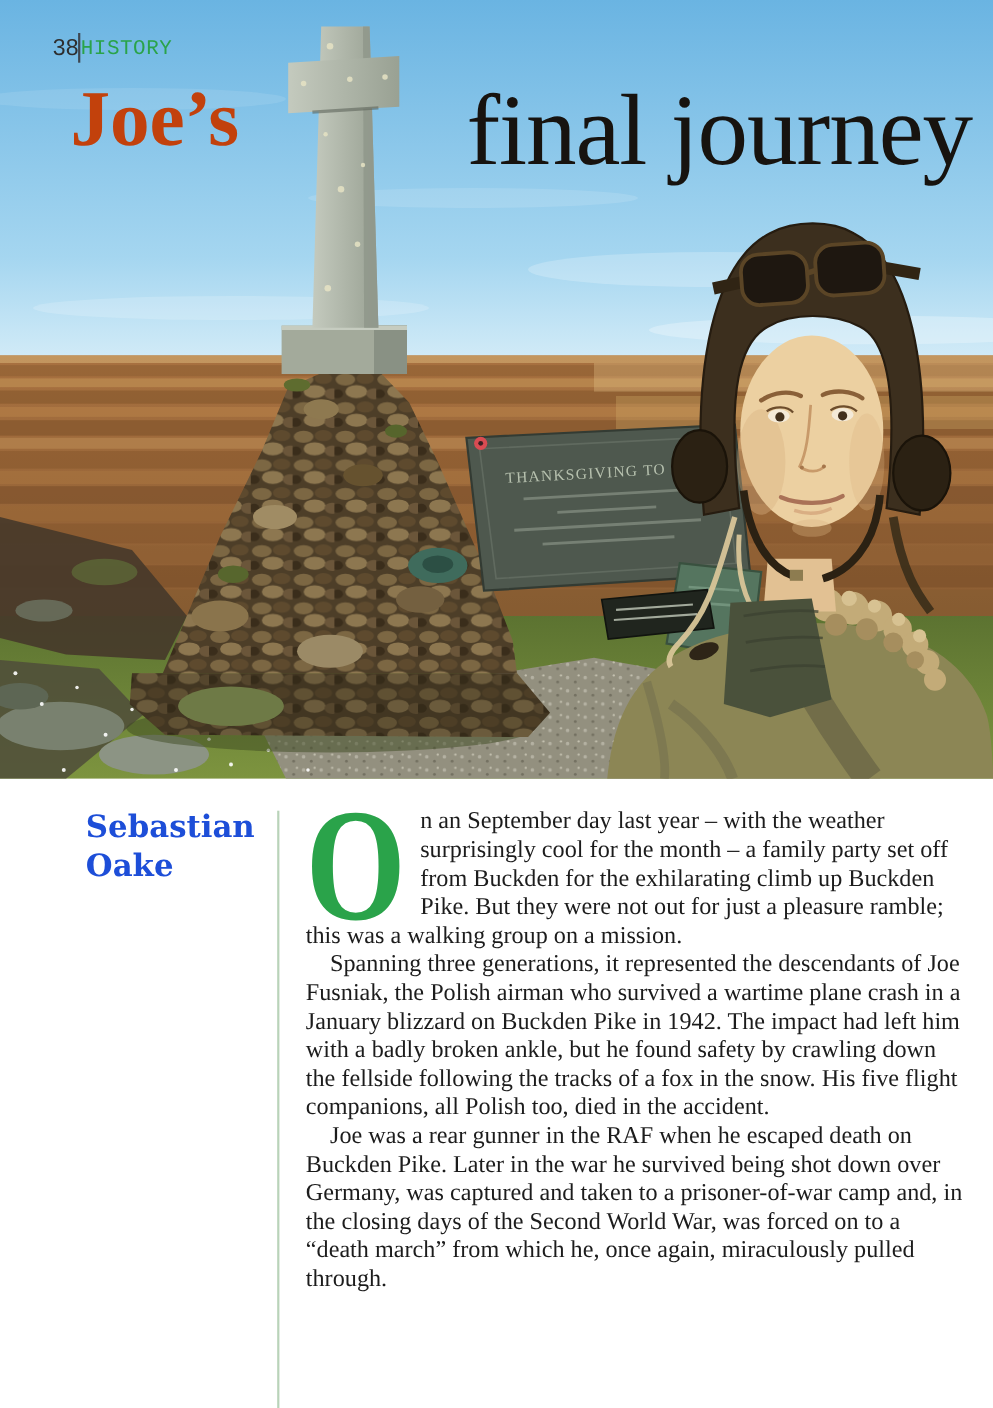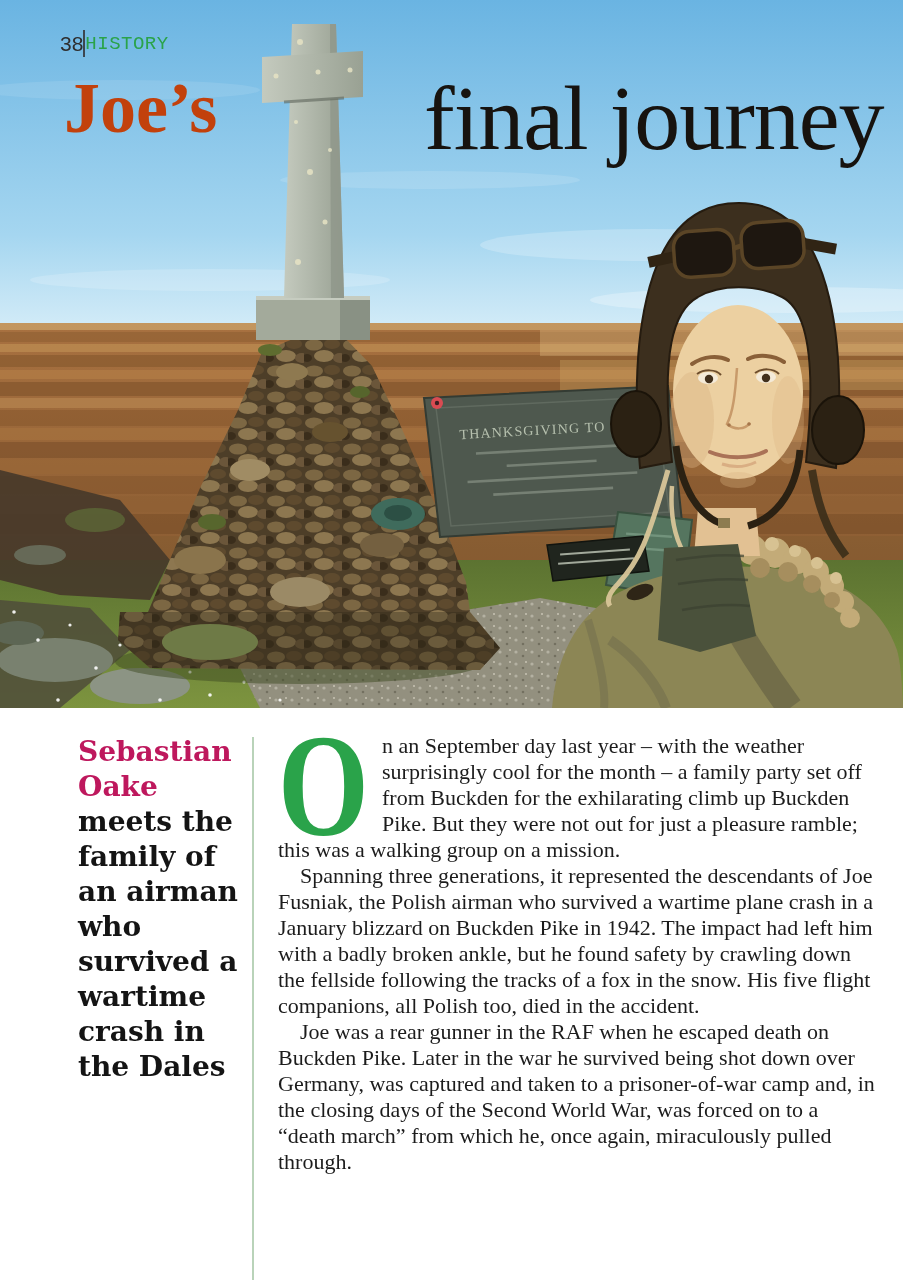--- a/index.html
+++ b/index.html
@@ -2,33 +2,33 @@
 <html><head>
 <meta charset="utf-8">
 <style>
   html,body{margin:0;padding:0;background:#e8e8e8;}
   .page{position:relative;width:903px;height:1280px;background:#ffffff;overflow:hidden;
         font-family:"Liberation Serif",serif;margin:0 auto;}
   
   .photo{position:absolute;left:0;top:0;width:903px;height:708px;}
   .photo svg{display:block;}
   
-  .pg-header{position:absolute;left:60px;top:30px;display:flex;align-items:center;}
+  .pg-header{position:absolute;left:48px;top:30px;display:flex;align-items:center;}
   .pg-num{font-family:"Liberation Sans",sans-serif;font-size:21px;color:#2e2e2e;}
   .pg-divider{width:2px;height:27px;background:#3d4650;}
   .pg-section{font-family:Liberation Mono, monospace;font-size:19px;color:#2aa34a;letter-spacing:.5px;}
   
   .title-green{position:absolute;left:64px;top:72px;font-family:"Liberation Serif",serif;
                font-weight:bold;font-size:72px;line-height:1;color:#c2410c;}
   .title-black{position:absolute;left:424px;top:72px;font-family:"Liberation Serif",serif;
                font-weight:normal;font-size:92px;line-height:1;color:#17130f;letter-spacing:-1px;}
   
   .standfirst{position:absolute;left:78px;top:734px;width:172px;}
   .standfirst .author{display:block;font-family:"DejaVu Serif",serif;font-weight:bold;
-                      font-size:28px;line-height:35px;color:#be185d;}
+                      font-size:28px;line-height:35px;color:#1d4ed8;}
   .standfirst .sf-text{display:block;font-family:"DejaVu Serif",serif;font-weight:bold;
                        font-size:28px;line-height:35px;color:#141414;}
   .caption{position:absolute;left:78px;top:1093px;width:172px;font-family:"Liberation Serif",serif;
            font-weight:bold;font-size:19px;line-height:27px;color:#1a1a1a;}
   .vrule{position:absolute;left:252px;top:737px;width:2px;height:543px;background:#b9d3b9;}
   .body-col{position:absolute;left:278px;top:733px;width:600px;color:#1c1c1c;}
   .body-col p{margin:0;font-size:22px;line-height:26px;}
   .body-col p.indent{text-indent:22px;}
   .dropcap{float:left;width:94px;height:100px;font-family:"Liberation Serif",serif;
            font-weight:bold;font-size:146px;line-height:100px;color:#2aa34a;
@@ -292,21 +292,20 @@
     </div>
 
     <h1 style="margin:0;">
       <span class="title-green">Joe’s</span>
       <span class="title-black">final journey</span>
     </h1>
   </div>
 
   <aside class="standfirst">
     <span class="author">Sebastian Oake</span>
-    <span class="sf-text">meets the family of an airman who survived a wartime crash in the Dales</span>
   </aside>
 
 
   <div class="vrule"></div>
 
   <div class="body-col">
     <p>
       <span class="dropcap">O</span><span>n an September day last year – with the weather surprisingly cool for the month – a family party set off from Buckden for the exhilarating climb up Buckden Pike. But they were not out for just a pleasure ramble; this was a walking group on a mission.</span>
     </p>
     <p class="indent">Spanning three generations, it represented the descendants of Joe Fusniak, the Polish airman who survived a wartime plane crash in a January blizzard on Buckden Pike in 1942. The impact had left him with a badly broken ankle, but he found safety by crawling down the fellside following the tracks of a fox in the snow. His five flight companions, all Polish too, died in the accident.</p>

